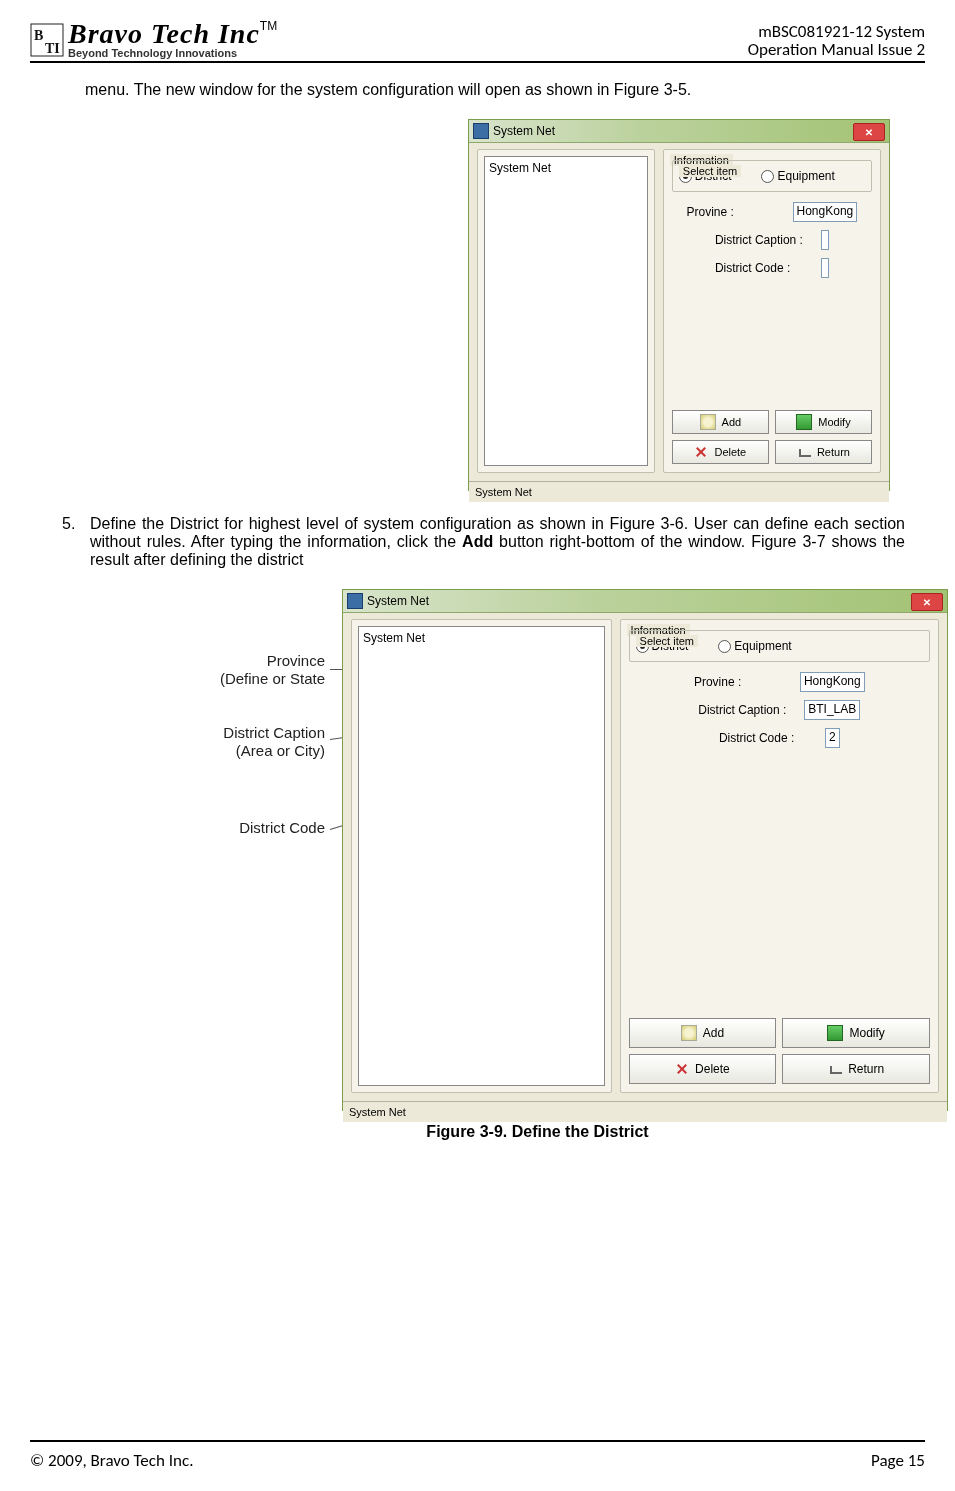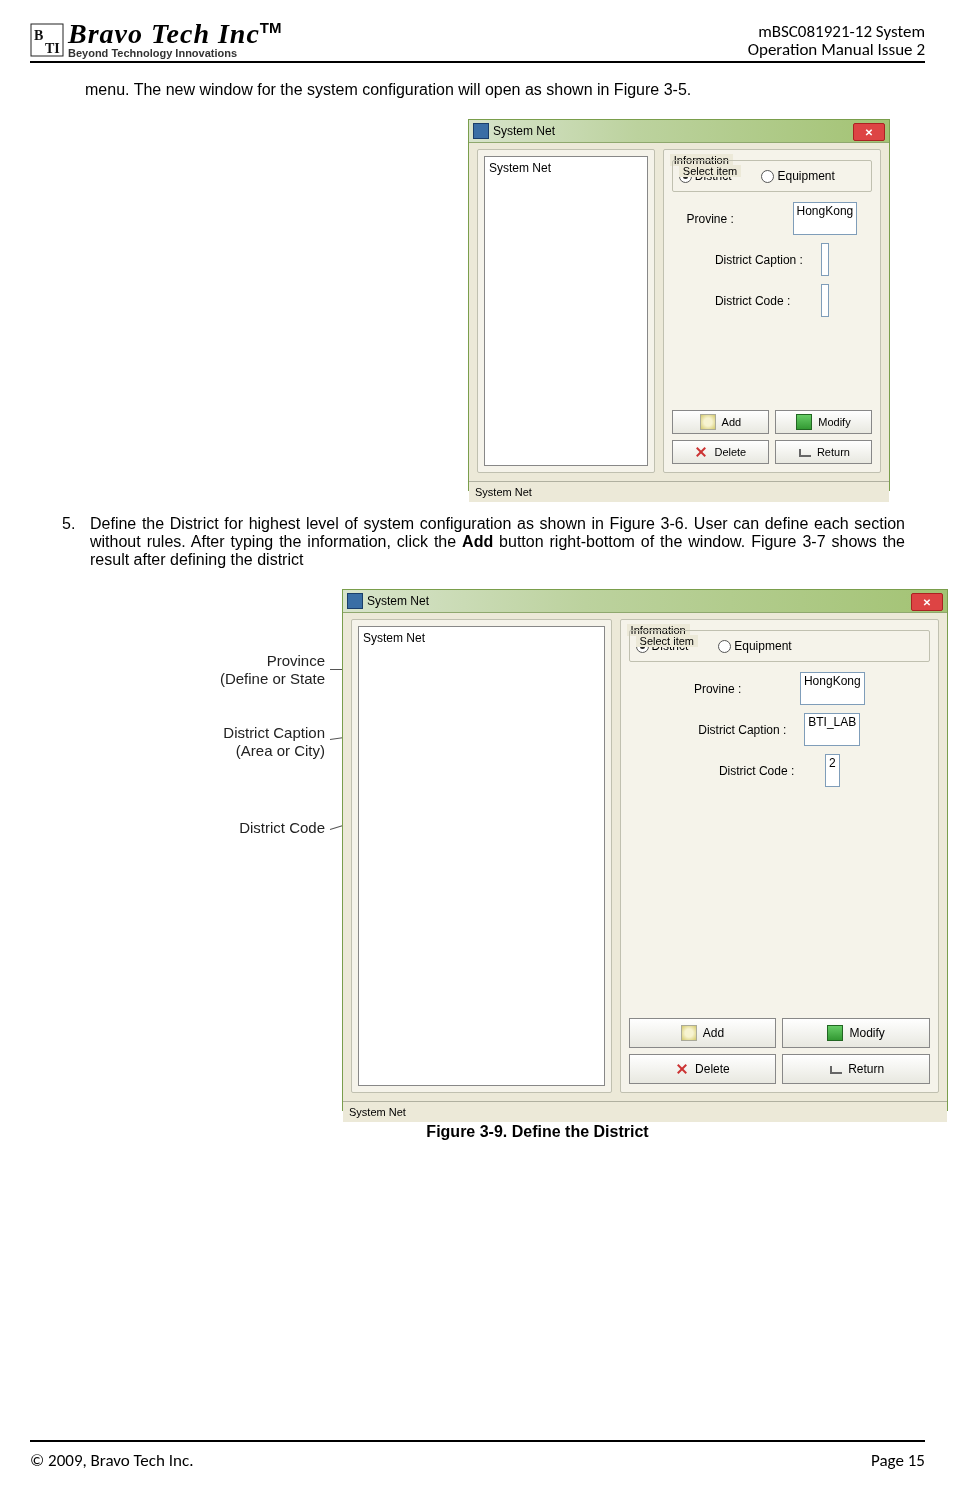--- a/index.html
+++ b/index.html
@@ -28,21 +28,21 @@
     padding-bottom: 2px;
   }
   .logo-block {
     display: flex;
     align-items: center;
     gap: 4px;
   }
   .logo-svg { display:block; }
   .logo-text-block { display:flex; flex-direction:column; line-height:1; }
   .logo-line1 { font-family: Georgia, 'Times New Roman', serif; font-style: italic; font-weight: bold; font-size: 28px; letter-spacing: 1px; }
-  .tm { font-size: 15px; font-weight: bold; vertical-align: top; }
+  .tm { font-size: 12px; font-weight: normal; vertical-align: top; }
   .logo-line2 { font-family: Arial, sans-serif; font-size: 11px; font-weight: bold; color: #333; }
   .header-right { text-align: right; font-family: Calibri, Arial, sans-serif; font-size: 17px; line-height: 1.05; }
   .body-content { flex: 1 1 auto; padding-top: 18px; }
   .intro-text { padding-left: 55px; padding-right: 20px; }
   .fig-block { margin-top: 20px; }
   .fig-img-wrap { display:flex; justify-content: flex-end; padding-right: 35px; }
   .fig-caption { font-weight: bold; margin-top: 12px; }
   .fig-caption.center-right { text-align:center; padding-left: 300px; }
   .fig-caption.center { text-align:center; padding-left: 120px; }
   .step-row { display:flex; align-items:flex-start; padding-left:32px; padding-right:20px; margin-top:24px; text-align: justify; }
@@ -102,21 +102,21 @@
   .radio-row { display:flex; gap:30px; font-size:12px; }
   .radio-row label { display:flex; align-items:center; gap:3px; }
   .radio-dot {
     width:11px; height:11px; border-radius:50%; border:1px solid #555; display:inline-flex;
     align-items:center; justify-content:center; background:#fff;
   }
   .radio-dot.sel::after { content:""; width:5px; height:5px; border-radius:50%; background:#222; display:block; }
   .form-rows { display:flex; flex-direction:column; gap:8px; flex:1 1 auto;align-items:center; }
   .form-row { display:flex; align-items:center; gap:6px; }
   .form-row .lbl { width: 100px; font-size:12px; }
-  .form-row .inp { flex:1 1 auto; border:1px solid #7f9db9; background:#fff; height:33px; padding:1px 3px; font-size:12px; box-sizing:border-box; }
+  .form-row .inp { flex:1 1 auto; border:1px solid #7f9db9; background:#fff; height:20px; padding:1px 3px; font-size:12px; box-sizing:border-box; }
   .btn-grid {
     display:grid; grid-template-columns: 1fr 1fr; grid-template-rows: 1fr 1fr;
     gap:6px;
     padding-top:10px;
   }
   .win.small .btn-grid button { height:24px; font-size:11px; }
   .btn {
     border:1px solid #888; background:linear-gradient(#fff,#e8e8e0);
     height:30px; font-size:12px; display:flex; align-items:center; justify-content:center; gap:6px;
     cursor:pointer;

